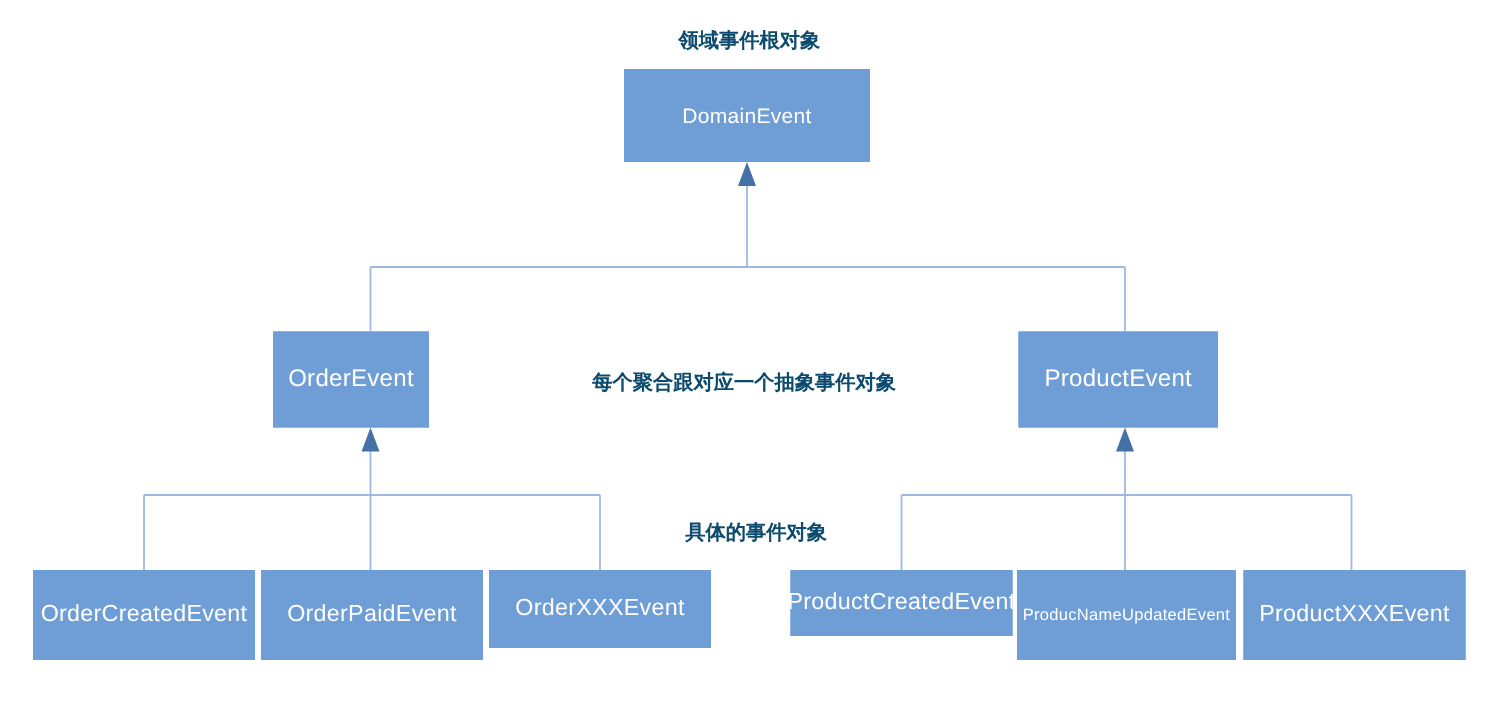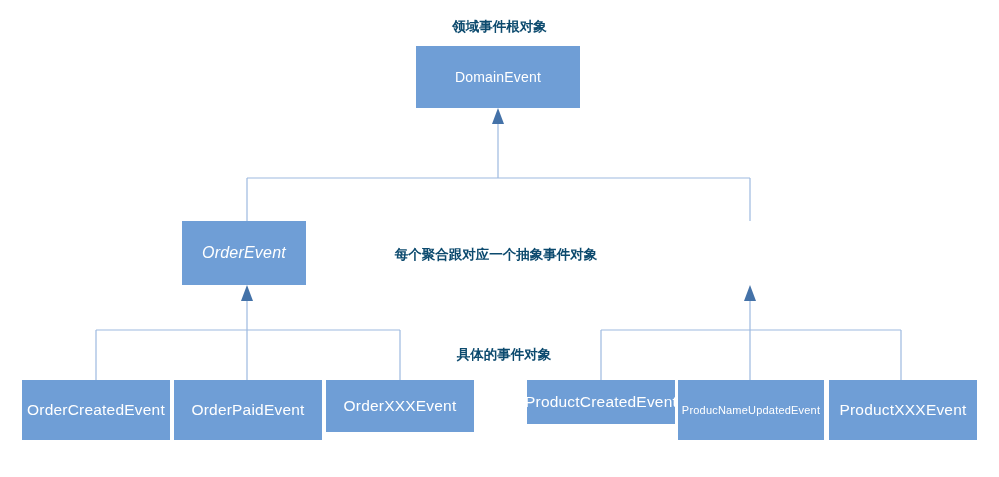--- a/index.html
+++ b/index.html
@@ -86,21 +86,22 @@
       <polygon points="750,285 744,301 756,301"></polygon>
     </g>
   </svg>
 
   <div class="annot" style="left:0; top:18px; width:999px;">领域事件根对象</div>
   <div class="annot" style="left:346px; top:246px; width:300px;">每个聚合跟对应一个抽象事件对象</div>
   <div class="annot" style="left:404px; top:346px; width:200px;">具体的事件对象</div>
 
   <div class="node lvl1" style="left:416px; top:46px; width:164px; height:62px;">DomainEvent</div>
 
-  <div class="node lvl2" style="left:182px; top:221px; width:124px; height:64px;font-style:italic;">OrderEvent</div>
+  <div class="node lvl2" style="left:182px; top:221px; width:104px; height:64px;">OrderEvent</div>
+  <div class="node lvl2" style="left:679px; top:221px; width:133px; height:64px;">ProductEvent</div>
 
   <div class="node lvl3" style="left:22px; top:380px; width:148px; height:60px;">OrderCreatedEvent</div>
   <div class="node lvl3" style="left:174px; top:380px; width:148px; height:60px;">OrderPaidEvent</div>
   <div class="node lvl3" style="left:326px; top:380px; width:148px; height:52px;">OrderXXXEvent</div>
 
   <div class="node lvl3" style="left:527px; top:380px; width:148px; height:44px;">ProductCreatedEvent</div>
   <div class="node small" style="left:678px; top:380px; width:146px; height:60px;">ProducNameUpdatedEvent</div>
   <div class="node lvl3" style="left:829px; top:380px; width:148px; height:60px;">ProductXXXEvent</div>
 
 </div>

